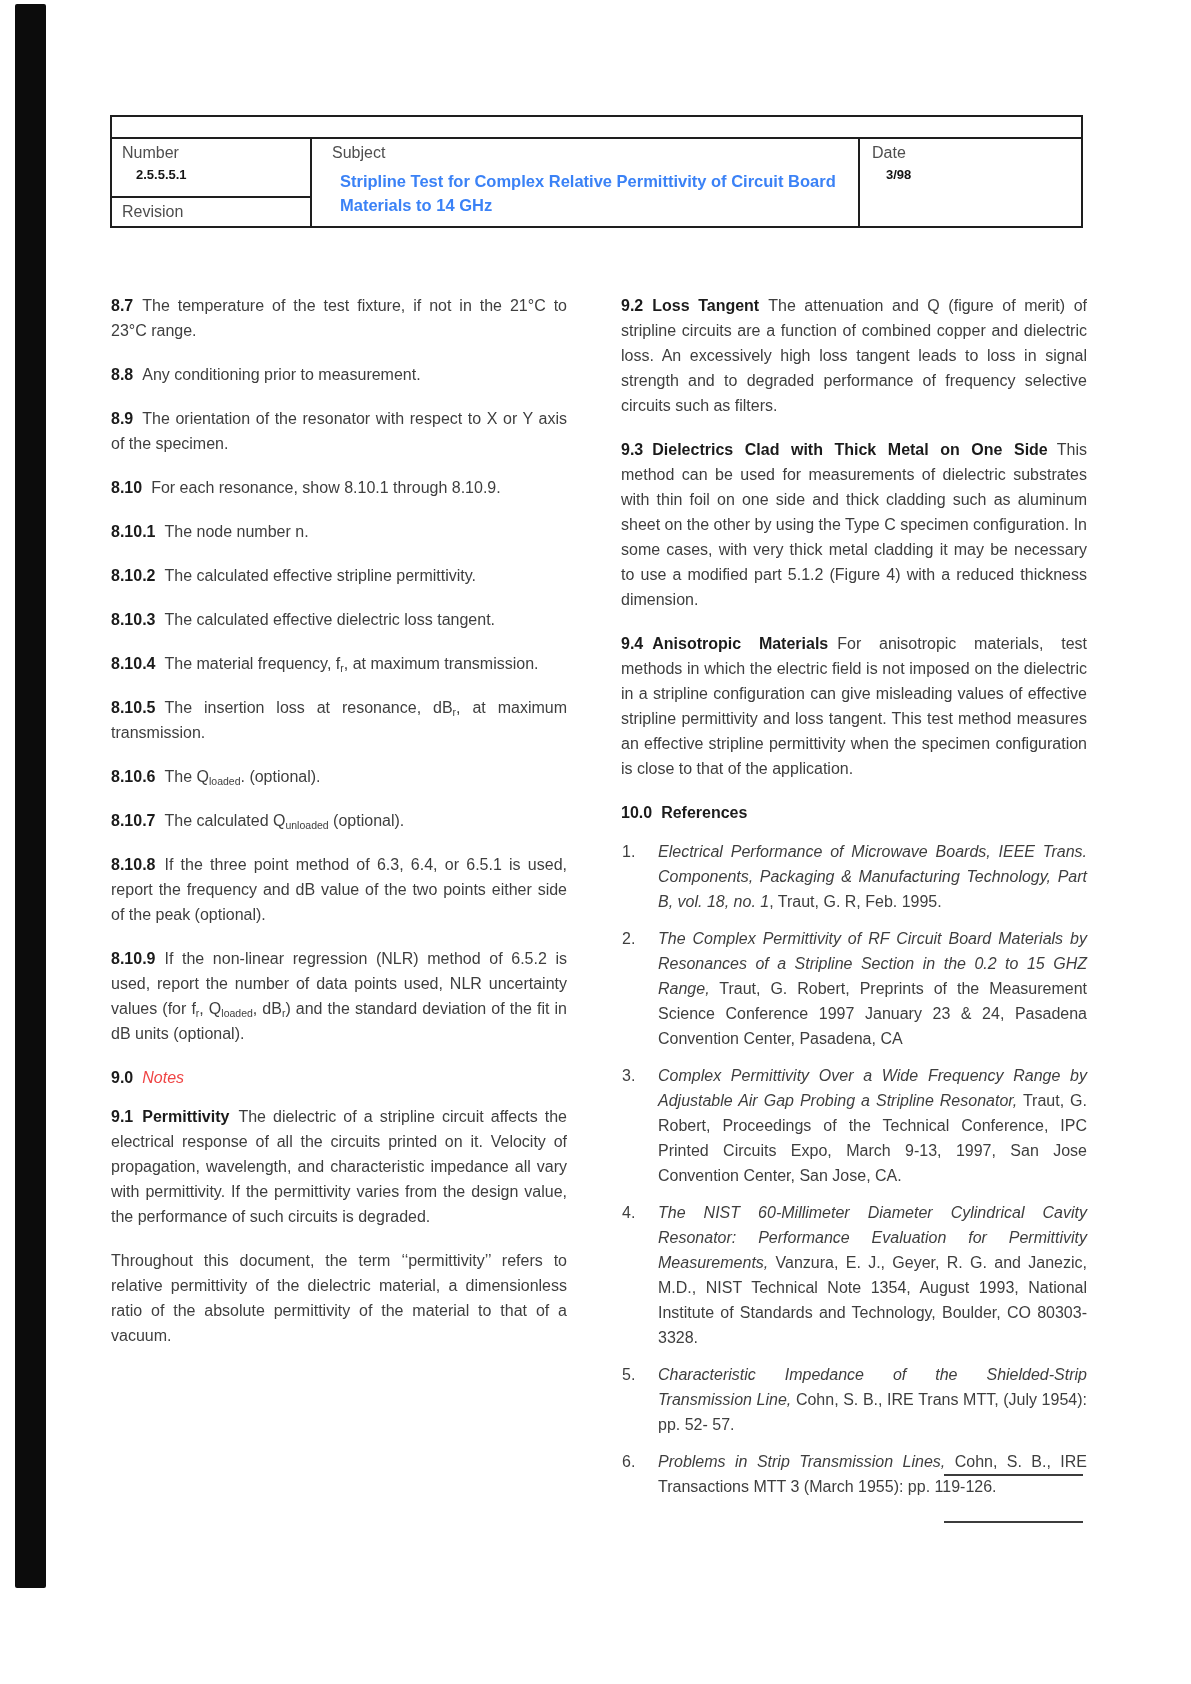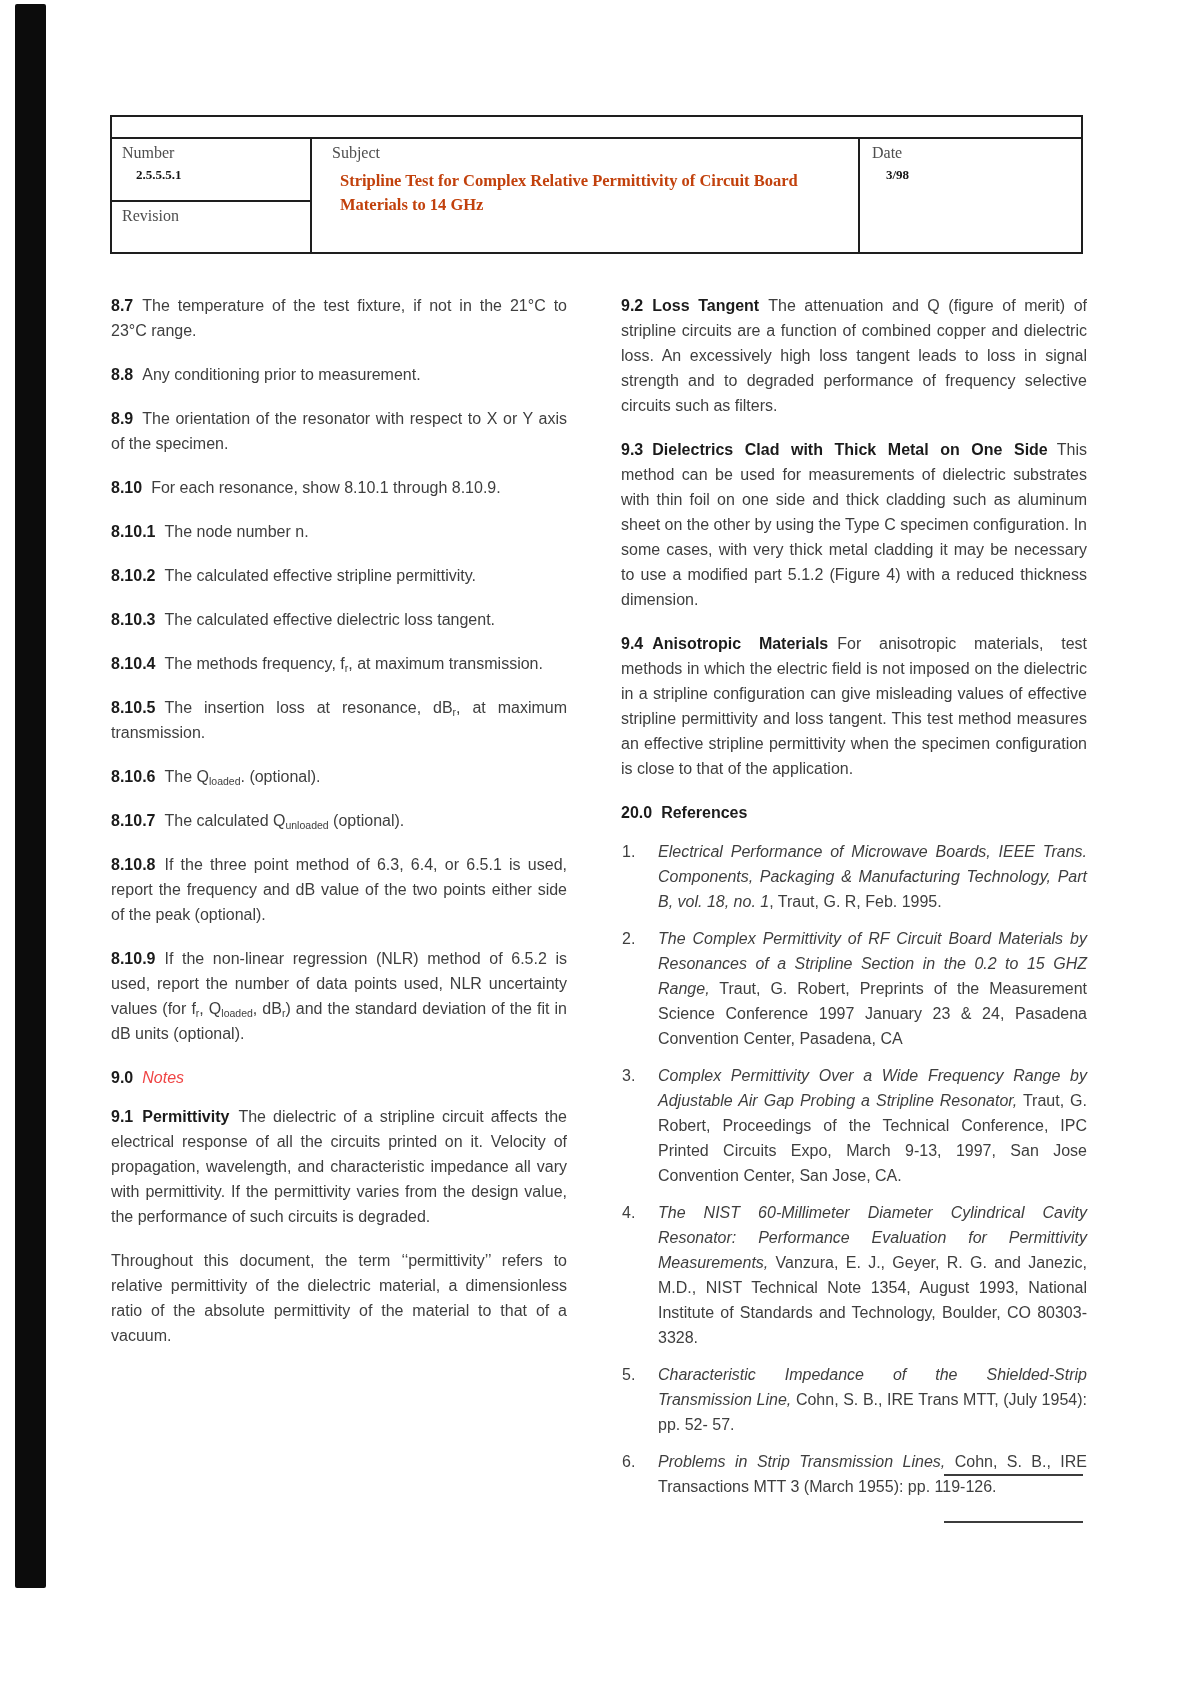--- a/index.html
+++ b/index.html
@@ -8,29 +8,29 @@
     background:#ffffff; overflow:hidden;
     font-family:"Liberation Sans", sans-serif;
     -webkit-font-smoothing:antialiased;
   }
   
   .scan-bar { position:absolute; left:15px; top:4px; width:31px; height:1584px; background:#0c0c0c; border-radius:2px; }
 
   
   .doc-table { position:absolute; left:110px; top:115px; width:969px; border:2px solid #1e1e1e; background:#fff; }
   .doc-table .strip { height:20px; border-bottom:2px solid #1e1e1e; }
-  .doc-table .main { display:flex; height:113px;font-family:Liberation Serif, serif; }
+  .doc-table .main { display:flex; height:87px; }
   .cell-number { width:198px; border-right:2px solid #1e1e1e; display:flex; flex-direction:column; }
   .nr-top { height:51px; border-bottom:2px solid #1e1e1e; padding:5px 10px; }
   .nr-bottom { flex:1; padding:5px 10px; }
   .cell-subject { flex:1; padding:5px 20px; }
   .cell-date { width:197px; border-left:2px solid #1e1e1e; padding:5px 12px; }
   .cell-label { font-size:16px; color:#4e4e4e; }
   .cell-value { font-size:13px; font-weight:bold; color:#141414; margin-top:5px; padding-left:14px; }
-  .subject-title { font-size:16.5px; font-weight:bold; color:#c2410c; margin-top:7px; padding-left:8px; line-height:24px; max-width:548px; }
+  .subject-title { font-size:16.5px; font-weight:bold; color:#3b82f6; margin-top:7px; padding-left:8px; line-height:24px; max-width:548px; }
 
   
   .col { position:absolute; top:293px; font-size:16px; line-height:25px; color:#3e3e3e; }
   .col-left  { left:111px; width:456px; }
   .col-right { left:621px; width:466px; }
   .para { text-align:justify; margin:0 0 19px 0; }
   .para.head { margin-bottom:14px; }
   .run-b  { font-weight:bold; color:#1b1b1b; margin-right:9px; }
   .run-bi { font-weight:normal; font-style:italic; color:#ef4444; }
   .run-n  {}
@@ -73,35 +73,35 @@
 </div>
 
 <div class="col col-left">
     <div class="para"><span class="run-b">8.7</span><span class="run-n">The temperature of the test fixture, if not in the 21°C to 23°C range.</span></div>
     <div class="para"><span class="run-b">8.8</span><span class="run-n">Any conditioning prior to measurement.</span></div>
     <div class="para"><span class="run-b">8.9</span><span class="run-n">The orientation of the resonator with respect to X or Y axis of the specimen.</span></div>
     <div class="para"><span class="run-b">8.10</span><span class="run-n">For each resonance, show 8.10.1 through 8.10.9.</span></div>
     <div class="para"><span class="run-b">8.10.1</span><span class="run-n">The node number n.</span></div>
     <div class="para"><span class="run-b">8.10.2</span><span class="run-n">The calculated effective stripline permittivity.</span></div>
     <div class="para"><span class="run-b">8.10.3</span><span class="run-n">The calculated effective dielectric loss tangent.</span></div>
-    <div class="para"><span class="run-b">8.10.4</span><span class="run-n">The methods frequency, f</span><sub class="run-sub">r</sub><span class="run-n">, at maximum transmission.</span></div>
+    <div class="para"><span class="run-b">8.10.4</span><span class="run-n">The material frequency, f</span><sub class="run-sub">r</sub><span class="run-n">, at maximum transmission.</span></div>
     <div class="para"><span class="run-b">8.10.5</span><span class="run-n">The insertion loss at resonance, dB</span><sub class="run-sub">r</sub><span class="run-n">, at maximum transmission.</span></div>
     <div class="para"><span class="run-b">8.10.6</span><span class="run-n">The Q</span><sub class="run-sub">loaded</sub><span class="run-n">. (optional).</span></div>
     <div class="para"><span class="run-b">8.10.7</span><span class="run-n">The calculated Q</span><sub class="run-sub">unloaded</sub><span class="run-n"> (optional).</span></div>
     <div class="para"><span class="run-b">8.10.8</span><span class="run-n">If the three point method of 6.3, 6.4, or 6.5.1 is used, report the frequency and dB value of the two points either side of the peak (optional).</span></div>
     <div class="para"><span class="run-b">8.10.9</span><span class="run-n">If the non-linear regression (NLR) method of 6.5.2 is used, report the number of data points used, NLR uncertainty values (for f</span><sub class="run-sub">r</sub><span class="run-n">, Q</span><sub class="run-sub">loaded</sub><span class="run-n">, dB</span><sub class="run-sub">r</sub><span class="run-n">) and the standard deviation of the fit in dB units (optional).</span></div>
     <div class="para head"><span class="run-b">9.0</span><span class="run-bi">Notes</span></div>
     <div class="para"><span class="run-b">9.1</span><span class="run-b">Permittivity</span><span class="run-n">The dielectric of a stripline circuit affects the electrical response of all the circuits printed on it. Velocity of propagation, wavelength, and characteristic impedance all vary with permittivity. If the permittivity varies from the design value, the performance of such circuits is degraded.</span></div>
     <div class="para"><span class="run-n">Throughout this document, the term ‘‘permittivity’’ refers to relative permittivity of the dielectric material, a dimensionless ratio of the absolute permittivity of the material to that of a vacuum.</span></div>
   </div>
 <div class="col col-right">
     <div class="para"><span class="run-b">9.2</span><span class="run-b">Loss Tangent</span><span class="run-n">The attenuation and Q (figure of merit) of stripline circuits are a function of combined copper and dielectric loss. An excessively high loss tangent leads to loss in signal strength and to degraded performance of frequency selective circuits such as filters.</span></div>
     <div class="para"><span class="run-b">9.3</span><span class="run-b">Dielectrics Clad with Thick Metal on One Side</span><span class="run-n">This method can be used for measurements of dielectric substrates with thin foil on one side and thick cladding such as aluminum sheet on the other by using the Type C specimen configuration. In some cases, with very thick metal cladding it may be necessary to use a modified part 5.1.2 (Figure 4) with a reduced thickness dimension.</span></div>
     <div class="para"><span class="run-b">9.4</span><span class="run-b">Anisotropic Materials</span><span class="run-n">For anisotropic materials, test methods in which the electric field is not imposed on the dielectric in a stripline configuration can give misleading values of effective stripline permittivity and loss tangent. This test method measures an effective stripline permittivity when the specimen configuration is close to that of the application.</span></div>
-    <div class="para head"><span class="run-b">20.0</span><span class="run-b">References</span></div>
+    <div class="para head"><span class="run-b">10.0</span><span class="run-b">References</span></div>
     <div class="para ref"><span class="ref-num">1.</span><span class="run-i">Electrical Performance of Microwave Boards, IEEE Trans. Components, Packaging &amp; Manufacturing Technology, Part B, vol. 18, no. 1</span><span class="run-n">, Traut, G. R, Feb. 1995.</span></div>
     <div class="para ref"><span class="ref-num">2.</span><span class="run-i">The Complex Permittivity of RF Circuit Board Materials by Resonances of a Stripline Section in the 0.2 to 15 GHZ Range,</span><span class="run-n"> Traut, G. Robert, Preprints of the Measurement Science Conference 1997 January 23 &amp; 24, Pasadena Convention Center, Pasadena, CA</span></div>
     <div class="para ref"><span class="ref-num">3.</span><span class="run-i">Complex Permittivity Over a Wide Frequency Range by Adjustable Air Gap Probing a Stripline Resonator,</span><span class="run-n"> Traut, G. Robert, Proceedings of the Technical Conference, IPC Printed Circuits Expo, March 9-13, 1997, San Jose Convention Center, San Jose, CA.</span></div>
     <div class="para ref"><span class="ref-num">4.</span><span class="run-i">The NIST 60-Millimeter Diameter Cylindrical Cavity Resonator: Performance Evaluation for Permittivity Measurements,</span><span class="run-n"> Vanzura, E. J., Geyer, R. G. and Janezic, M.D., NIST Technical Note 1354, August 1993, National Institute of Standards and Technology, Boulder, CO 80303-3328.</span></div>
     <div class="para ref"><span class="ref-num">5.</span><span class="run-i">Characteristic Impedance of the Shielded-Strip Transmission Line,</span><span class="run-n"> Cohn, S. B., IRE Trans MTT, (July 1954): pp. 52- 57.</span></div>
     <div class="para ref"><span class="ref-num">6.</span><span class="run-i">Problems in Strip Transmission Lines,</span><span class="run-n"> Cohn, S. B., IRE Transactions MTT 3 (March 1955): pp. 119-126.</span></div>
   </div>
 
 <div class="sig-line one"></div>
 <div class="sig-line two"></div>

